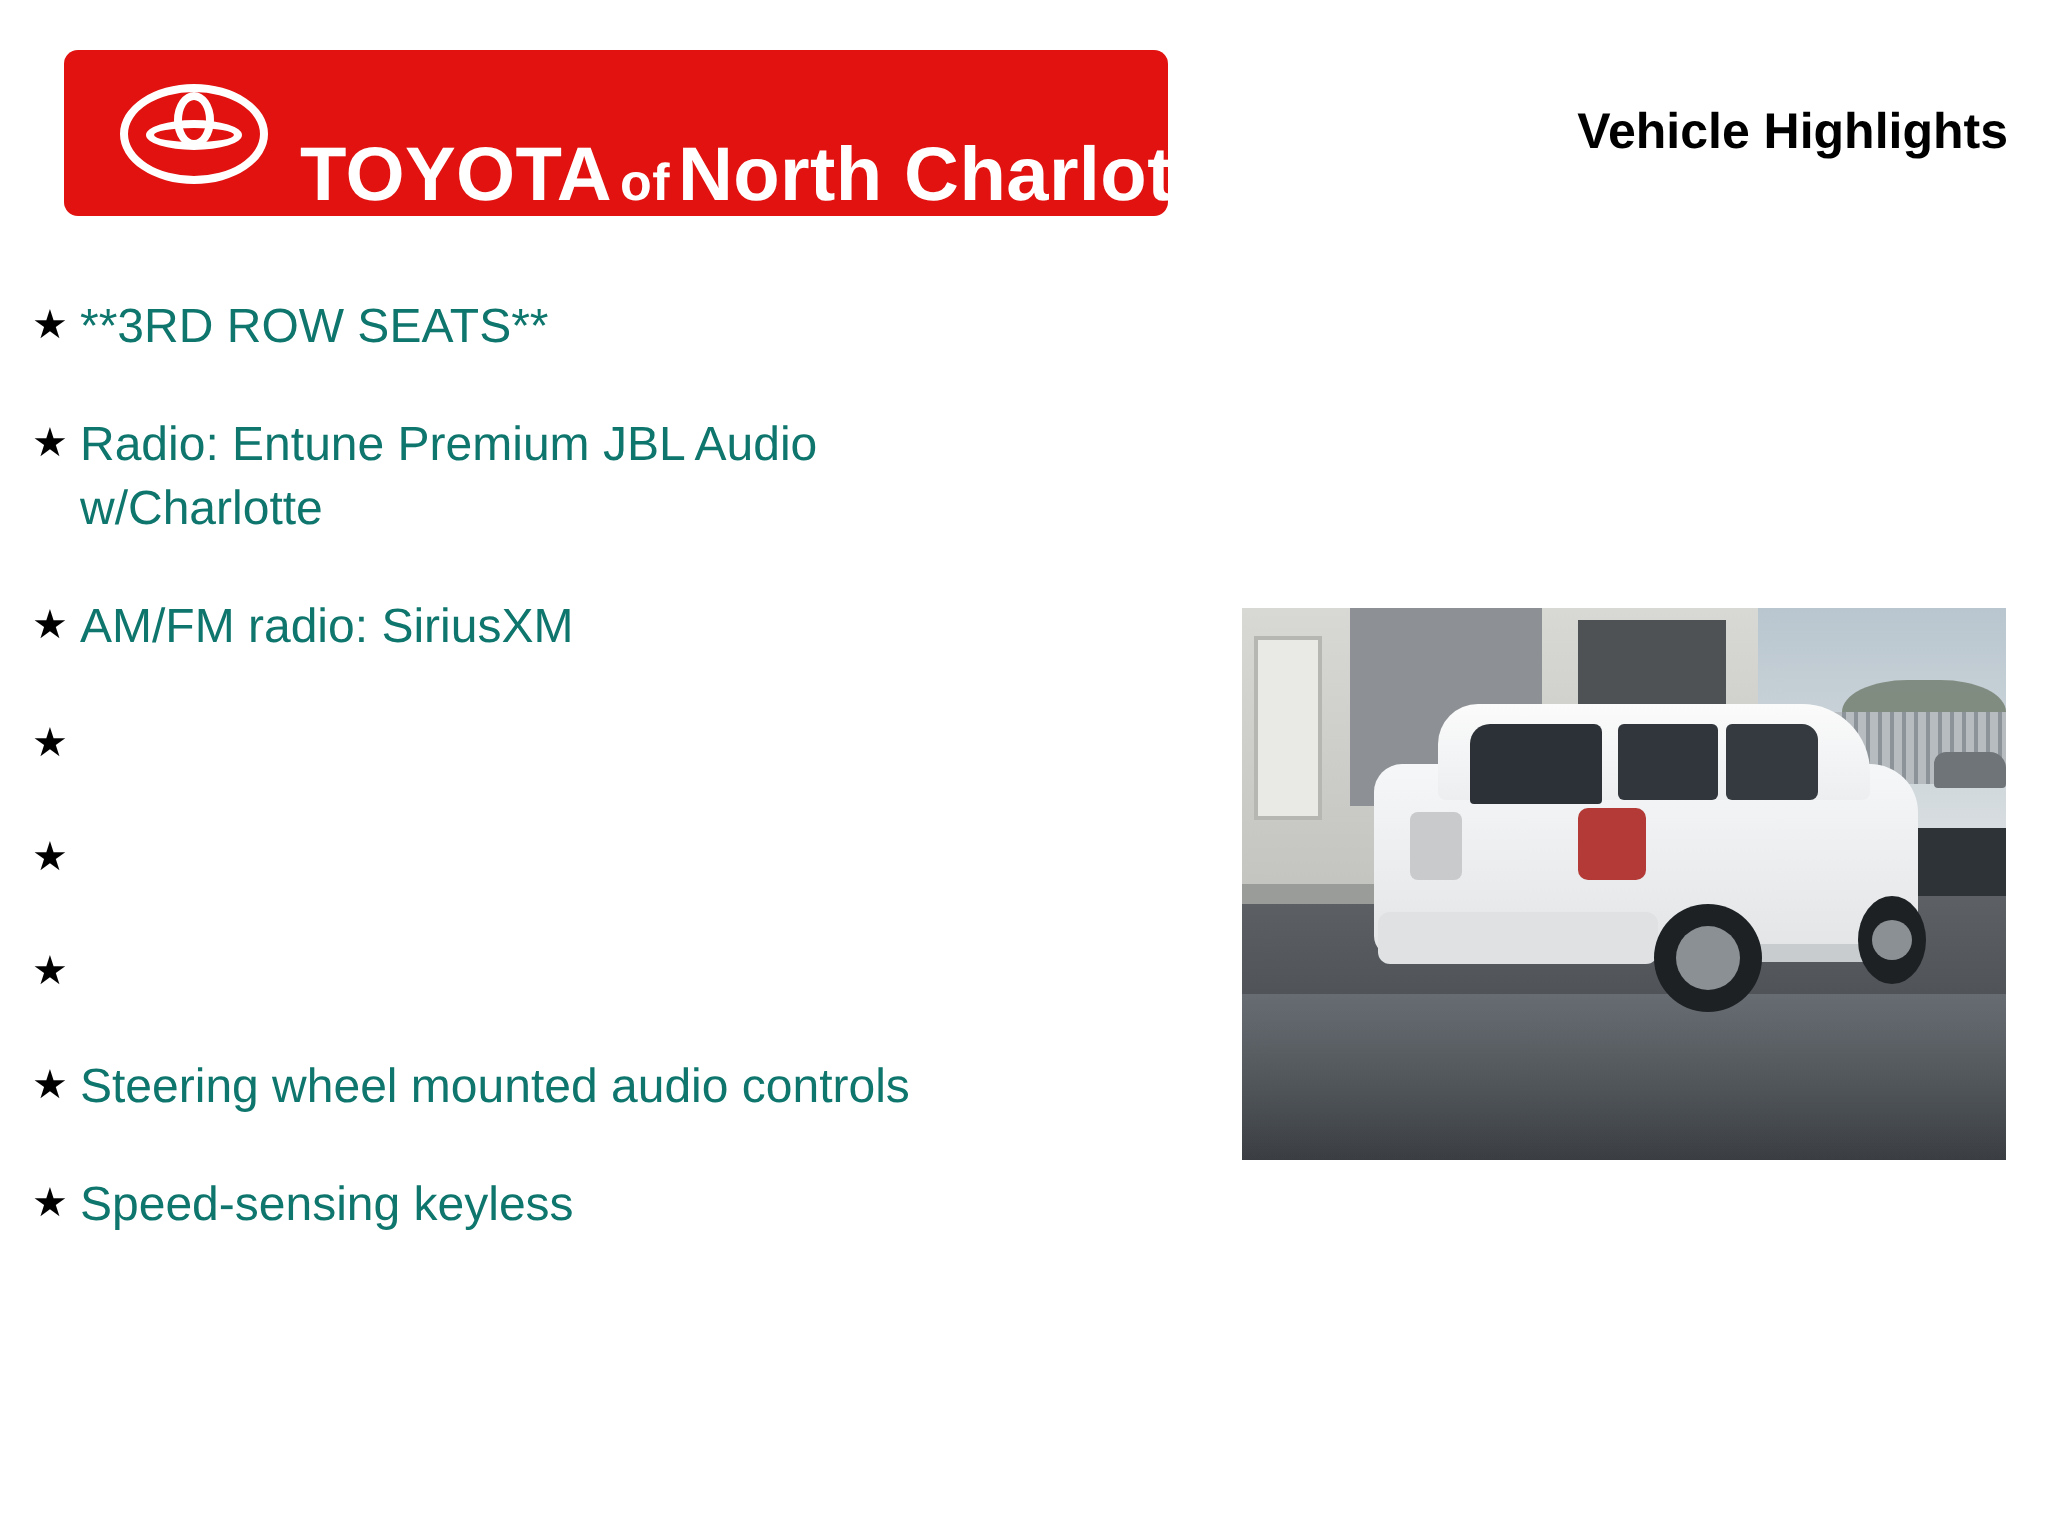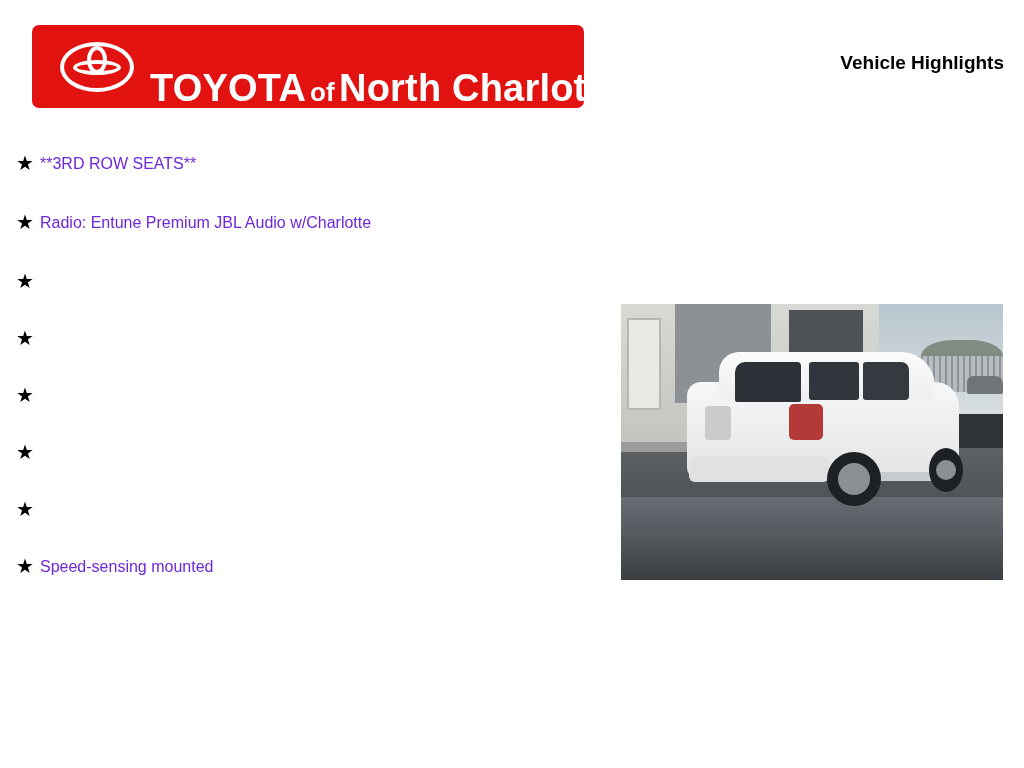--- a/index.html
+++ b/index.html
@@ -69,21 +69,21 @@
     font-weight: bold;
     font-style: normal;
     padding: 0 4px;
   }
 
   
   .highlights-title {
     position: absolute;
     right: 20px;
     top: 52px;
-    font-size: 19px;
+    font-size: 25px;
     font-weight: bold;
     text-align: right;
     white-space: nowrap;
   }
 
   
   .feature-list {
     position: absolute;
     left: 10px;
     top: 148px;
@@ -99,23 +99,23 @@
   }
   .bullet-star {
     flex: 0 0 auto;
     width: 30px;
     font-size: 20px;
     line-height: 30px;
     text-align: center;
     color: #000000;
   }
   .feature-text {
-    font-size: 16px;
+    font-size: 24px;
     line-height: 32px;
-    color: #6d28d9;
+    color: #0f766e;
   }
 
   
   .vehicle-photo {
     position: absolute;
     left: 621px;
     top: 304px;
     width: 382px;
     height: 276px;
     overflow: hidden;
@@ -291,36 +291,38 @@
   <li class="feature-item">
     <span class="bullet-star">★</span>
     <span class="feature-text">**3RD ROW SEATS**</span>
   </li>
   <li class="feature-item">
     <span class="bullet-star">★</span>
     <span class="feature-text" style="max-width:470px">Radio: Entune Premium JBL Audio w/Charlotte</span>
   </li>
   <li class="feature-item">
     <span class="bullet-star">★</span>
-  </li>
-  <li class="feature-item">
-    <span class="bullet-star">★</span>
-  </li>
-  <li class="feature-item">
-    <span class="bullet-star">★</span>
-  </li>
-  <li class="feature-item">
-    <span class="bullet-star">★</span>
-  </li>
-  <li class="feature-item">
-    <span class="bullet-star">★</span>
-  </li>
-  <li class="feature-item">
-    <span class="bullet-star">★</span>
-    <span class="feature-text">Speed-sensing mounted</span>
+    <span class="feature-text">AM/FM radio: SiriusXM</span>
+  </li>
+  <li class="feature-item">
+    <span class="bullet-star">★</span>
+  </li>
+  <li class="feature-item">
+    <span class="bullet-star">★</span>
+  </li>
+  <li class="feature-item">
+    <span class="bullet-star">★</span>
+  </li>
+  <li class="feature-item">
+    <span class="bullet-star">★</span>
+    <span class="feature-text">Steering wheel mounted audio controls</span>
+  </li>
+  <li class="feature-item">
+    <span class="bullet-star">★</span>
+    <span class="feature-text">Speed-sensing keyless</span>
   </li>
 </ul>
 
 <div class="vehicle-photo" title="White Toyota 4Runner SUV rear three-quarter view parked outside dealership building">
   <div class="ph-sky"></div>
   <div class="ph-building"></div>
   <div class="ph-building-dark"></div>
   <div class="ph-door"></div>
   <div class="ph-door2"></div>
   <div class="ph-trees"></div>

